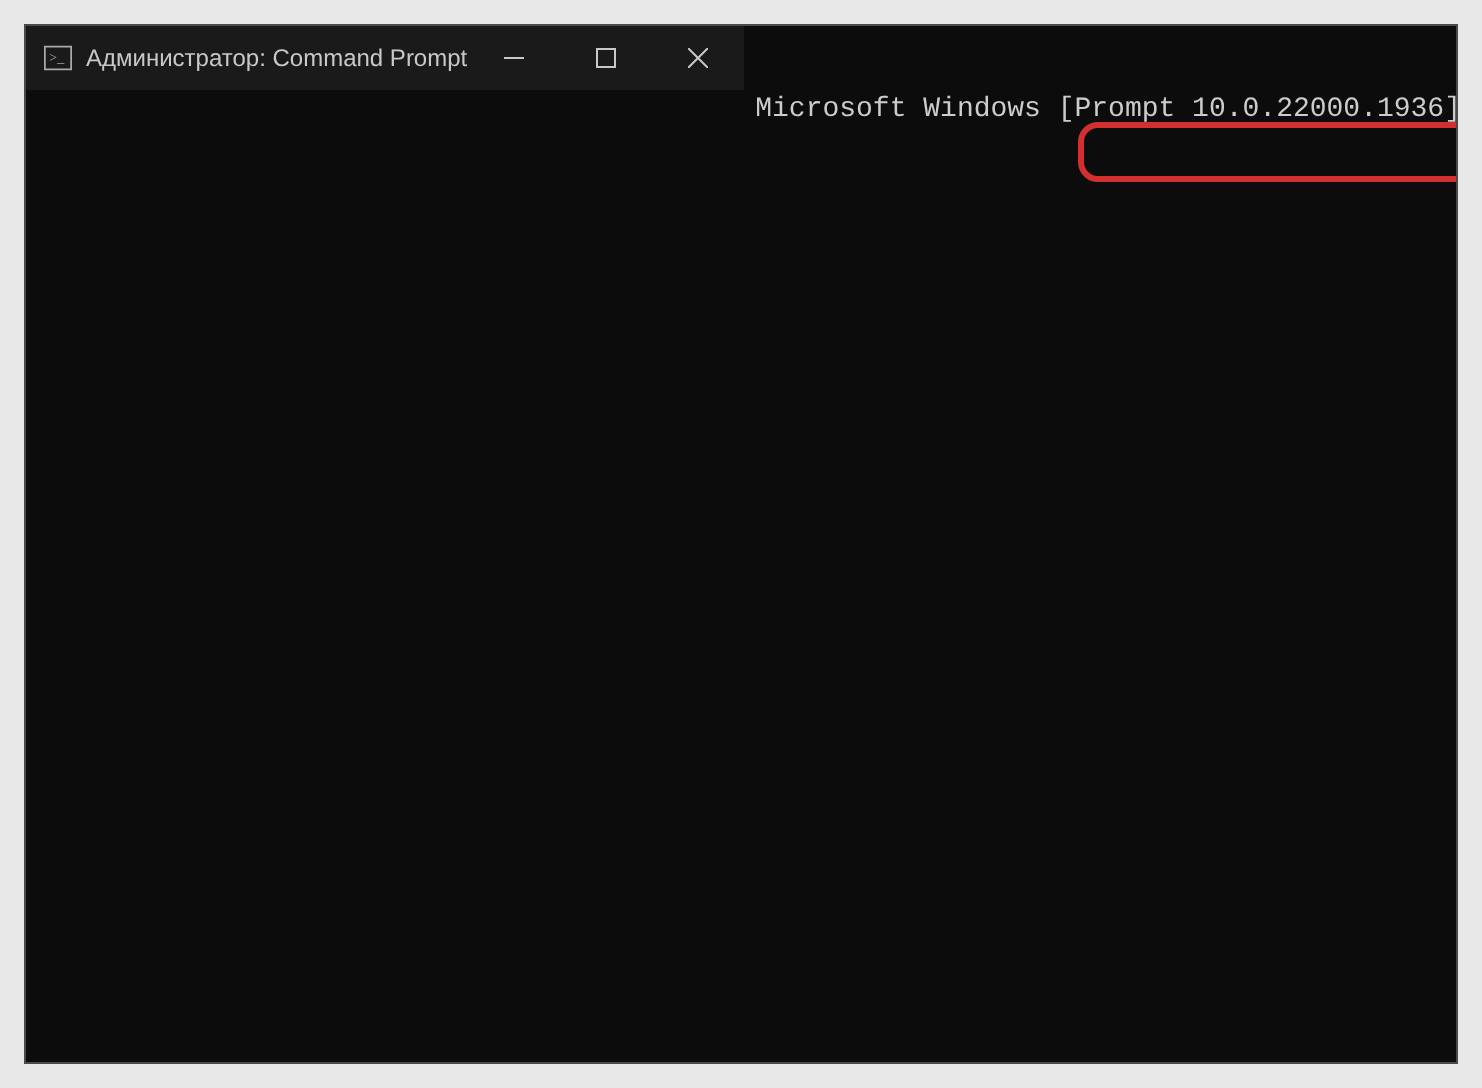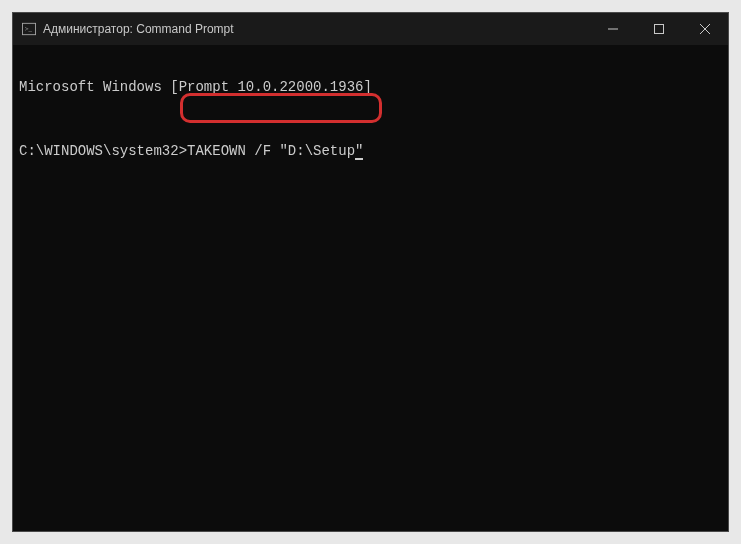--- a/index.html
+++ b/index.html
@@ -13,21 +13,20 @@
     }
     .window {
       position: absolute;
       top: 12px;
       left: 12px;
       width: 717px;
       height: 520px;
       background: #0c0c0c;
       border: 1px solid #4a4a4a;
       display: flex;
-      flex-direction: column;
       border-radius: 0;
     }
     .titlebar {
       height: 32px;
       background: #1a1a1a;
       display: flex;
       align-items: center;
       padding-left: 8px;
       -webkit-user-select: none;
       user-select: none;
@@ -123,16 +122,15 @@
       </div>
       <div class="win-btn close">
         <svg viewBox="0 0 10 10">
             <path d="M0 0 L10 10 M10 0 L0 10"></path>
           </svg>
       </div>
     </div>
   </div>
   <div class="terminal">
     <span class="line">Microsoft Windows [Prompt 10.0.22000.1936]</span>
-    <span class="line prompt-line"><span>C:\WINDOWS\system32&gt;</span><span>TAKEOWN /F "D:\Setup"</span><span class="cursor"></span></span>
     <div class="highlight-box"></div>
   </div>
 </div>
 
 </body></html>

